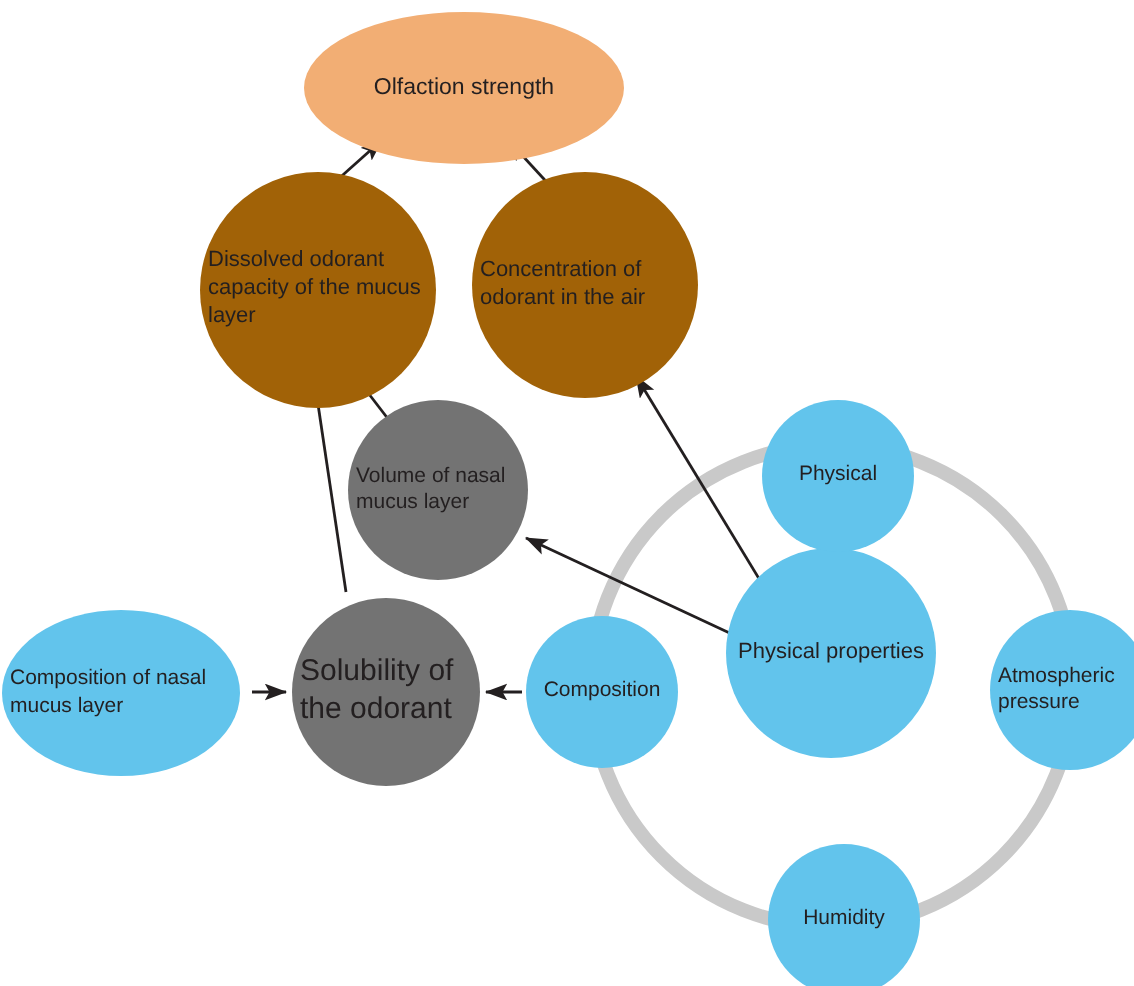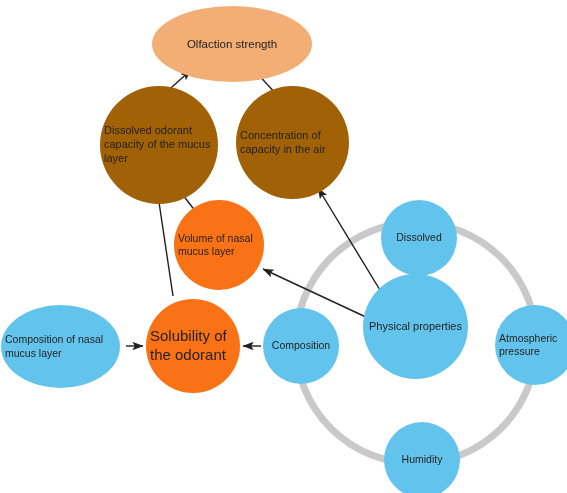--- a/index.html
+++ b/index.html
@@ -6,21 +6,21 @@
   body{width:567px;height:493px;overflow:hidden;font-family:"Liberation Sans","DejaVu Sans",sans-serif;}
   #stage{position:relative;width:567px;height:493px;background:#fff;}
   svg#edges{position:absolute;left:0;top:0;width:567px;height:493px;}
   .node{position:absolute;display:flex;align-items:center;justify-content:center;text-align:left;
         color:#231f20;line-height:1.25;box-sizing:border-box;}
   .node span{display:block;padding:0 4px;}
   .ellipse{border-radius:50%;}
   .circle{border-radius:50%;}
   .orange{background:#F2AE74;}
   .green{background:#a16207;}
-  .peach{background:#f97316;}
+  .peach{background:#737373;}
   .blue{background:#62C4EC;}
   .ring{position:absolute;border-radius:50%;border:7px solid #C9C9C9;box-sizing:border-box;}
 </style>
 </head>
 <body>
 
 <div id="stage">
   <div class="ring" style="left: 292px; top: 219px; width: 248px; height: 248px; border-color: rgb(201, 201, 201);"></div>
   <svg id="edges" viewBox="0 0 567 493">
     <defs>
@@ -40,39 +40,39 @@
       </g>
   </svg>
   <div id="node-layer">
       <div class="node ellipse orange" style="left: 152px; top: 6px; width: 160px; height: 76px; font-size: 11.5px;">
         <span>Olfaction strength</span>
       </div>
       <div class="node circle green" style="left: 100px; top: 86px; width: 118px; height: 118px; font-size: 11px;">
         <span>Dissolved odorant capacity of the mucus layer</span>
       </div>
       <div class="node circle green" style="left: 236px; top: 86px; width: 113px; height: 113px; font-size: 11px;">
-        <span>Concentration of capacity in the air</span>
+        <span>Concentration of odorant in the air</span>
       </div>
       <div class="node circle peach" style="left: 174px; top: 200px; width: 90px; height: 90px; font-size: 10.5px;">
         <span>Volume of nasal mucus layer</span>
       </div>
       <div class="node ellipse blue" style="left: 1px; top: 305px; width: 119px; height: 83px; font-size: 10.5px;">
         <span>Composition of nasal mucus layer</span>
       </div>
       <div class="node circle peach" style="left: 146px; top: 299px; width: 94px; height: 94px; font-size: 15px;">
         <span>Solubility of the odorant</span>
       </div>
       <div class="node circle blue" style="left: 263px; top: 308px; width: 76px; height: 76px; font-size: 10.5px;">
         <span>Composition</span>
       </div>
       <div class="node circle blue" style="left: 363px; top: 274px; width: 105px; height: 105px; font-size: 11px;">
         <span>Physical properties</span>
       </div>
       <div class="node circle blue" style="left: 381px; top: 200px; width: 76px; height: 76px; font-size: 10.5px;">
-        <span>Dissolved</span>
+        <span>Physical</span>
       </div>
       <div class="node circle blue" style="left: 495px; top: 305px; width: 80px; height: 80px; font-size: 10.5px;">
         <span>Atmospheric pressure</span>
       </div>
       <div class="node circle blue" style="left: 384px; top: 422px; width: 76px; height: 76px; font-size: 10.5px;">
         <span>Humidity</span>
       </div>
     </div>
 </div>
 

